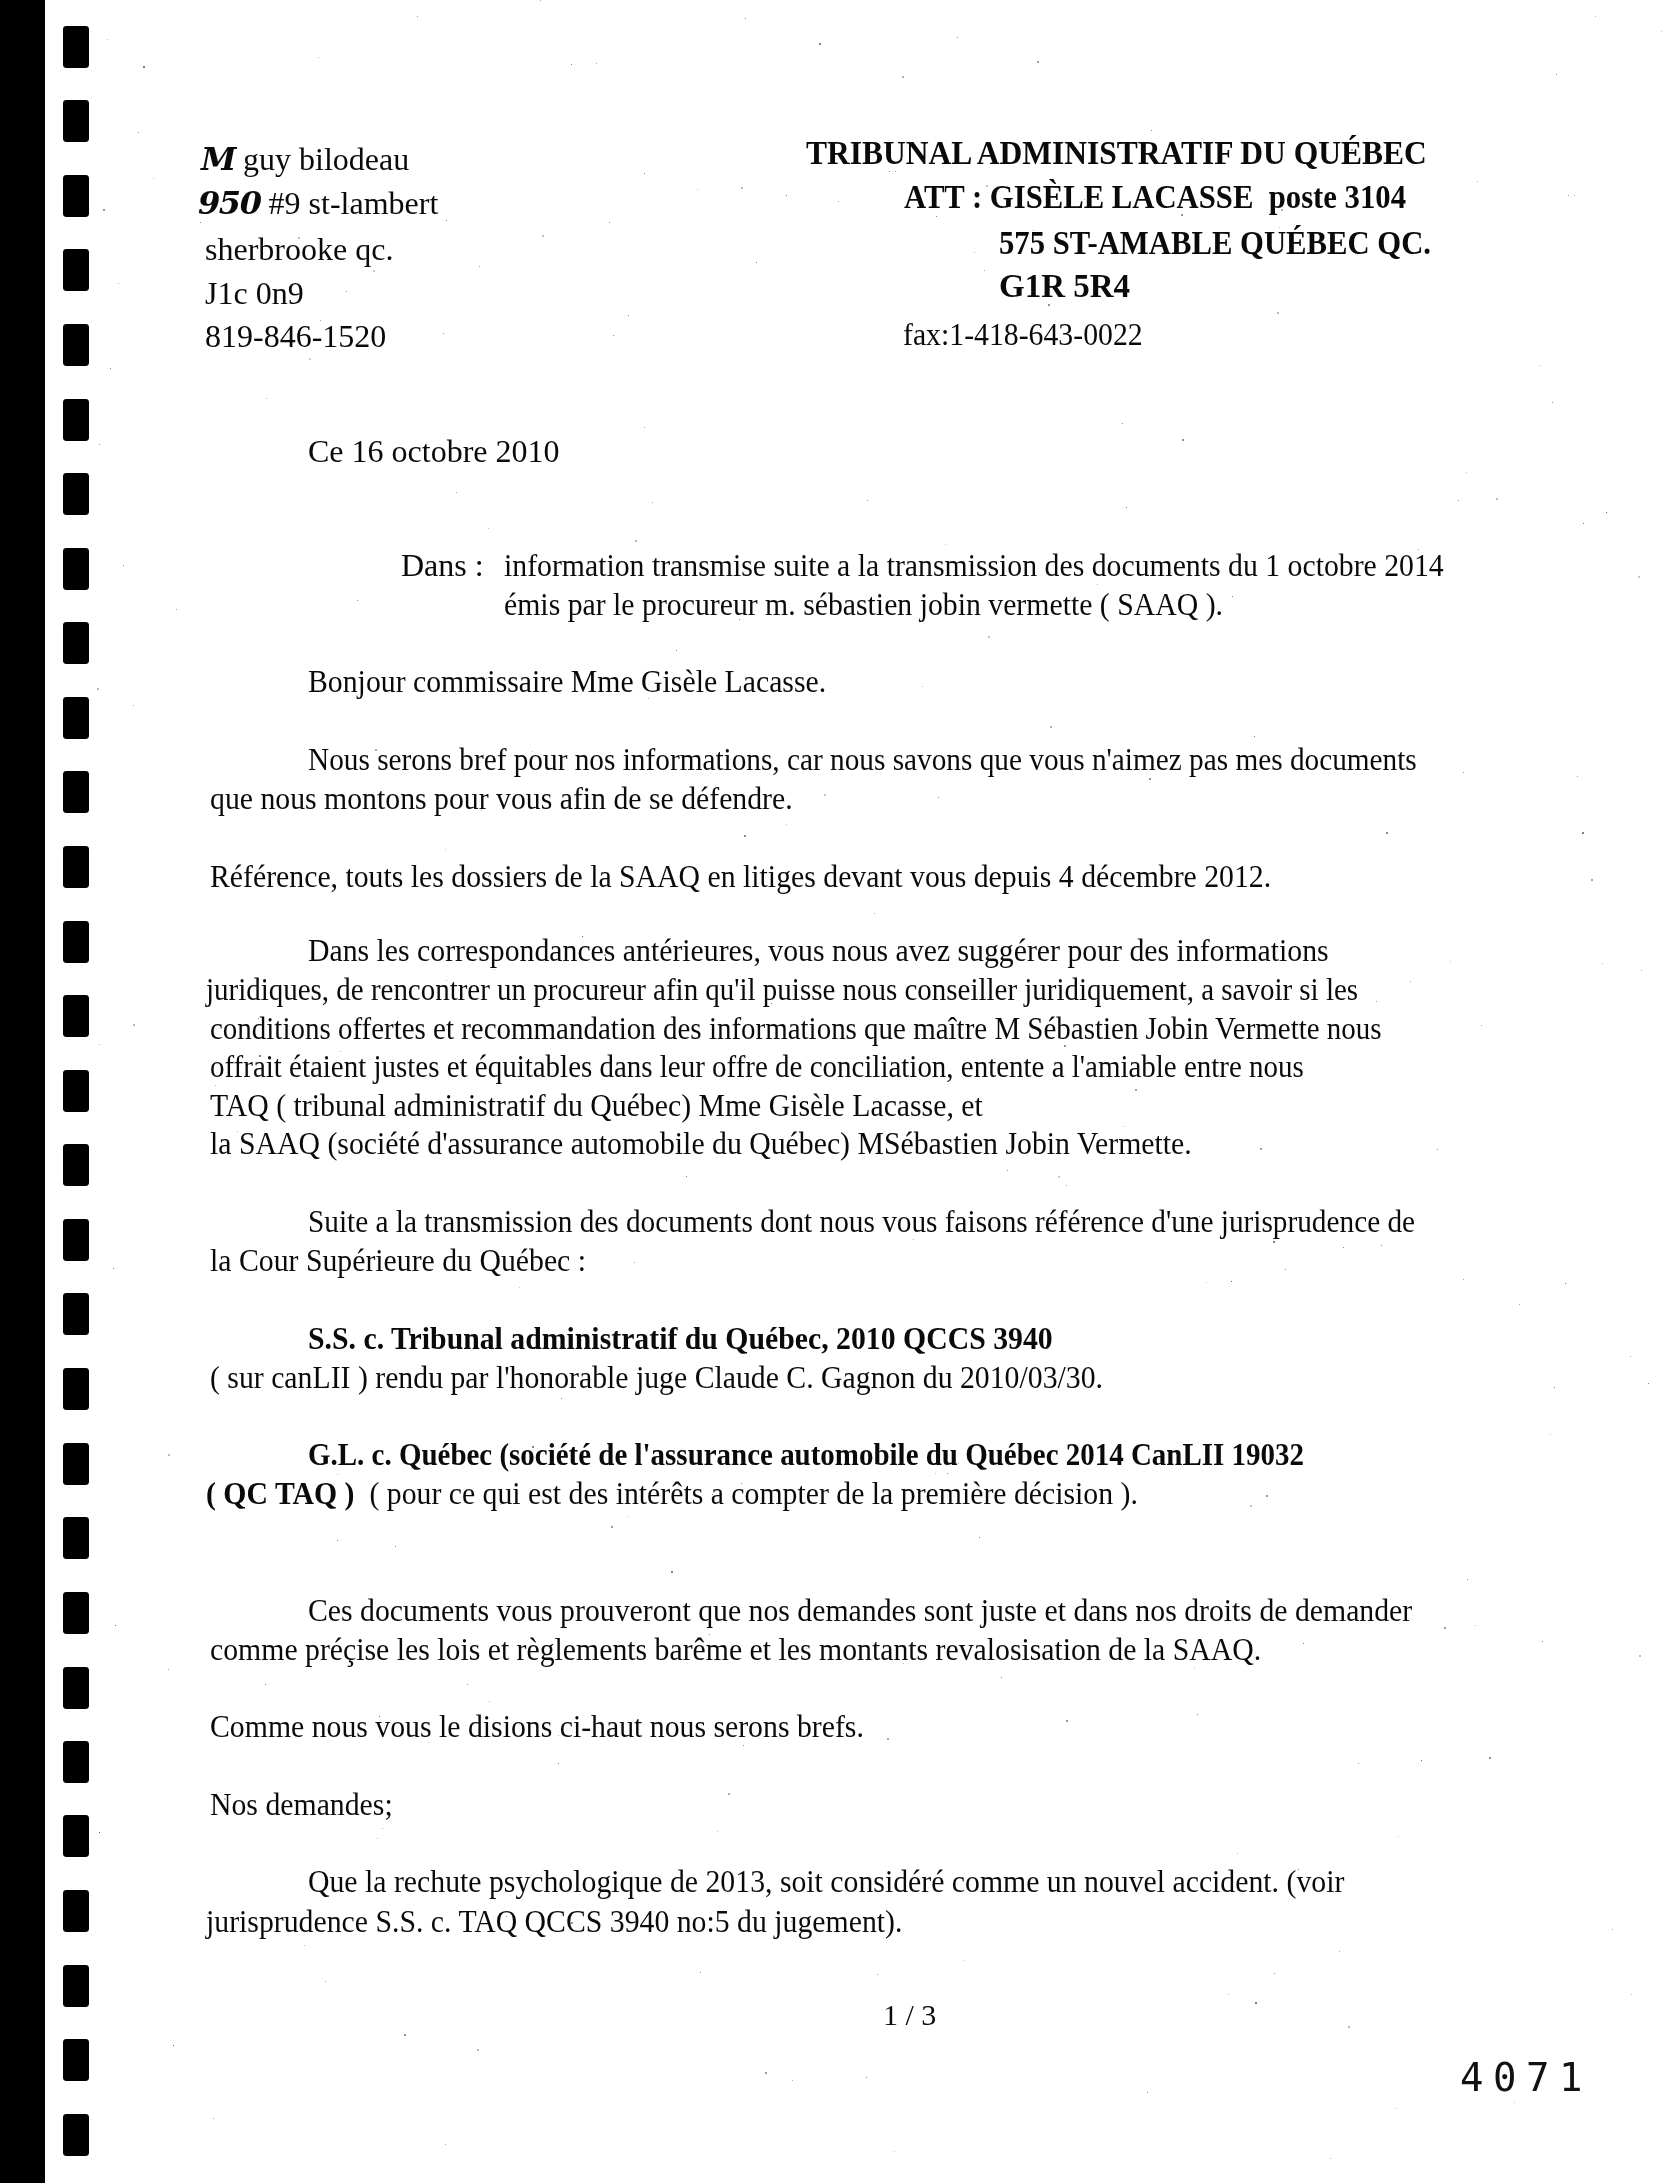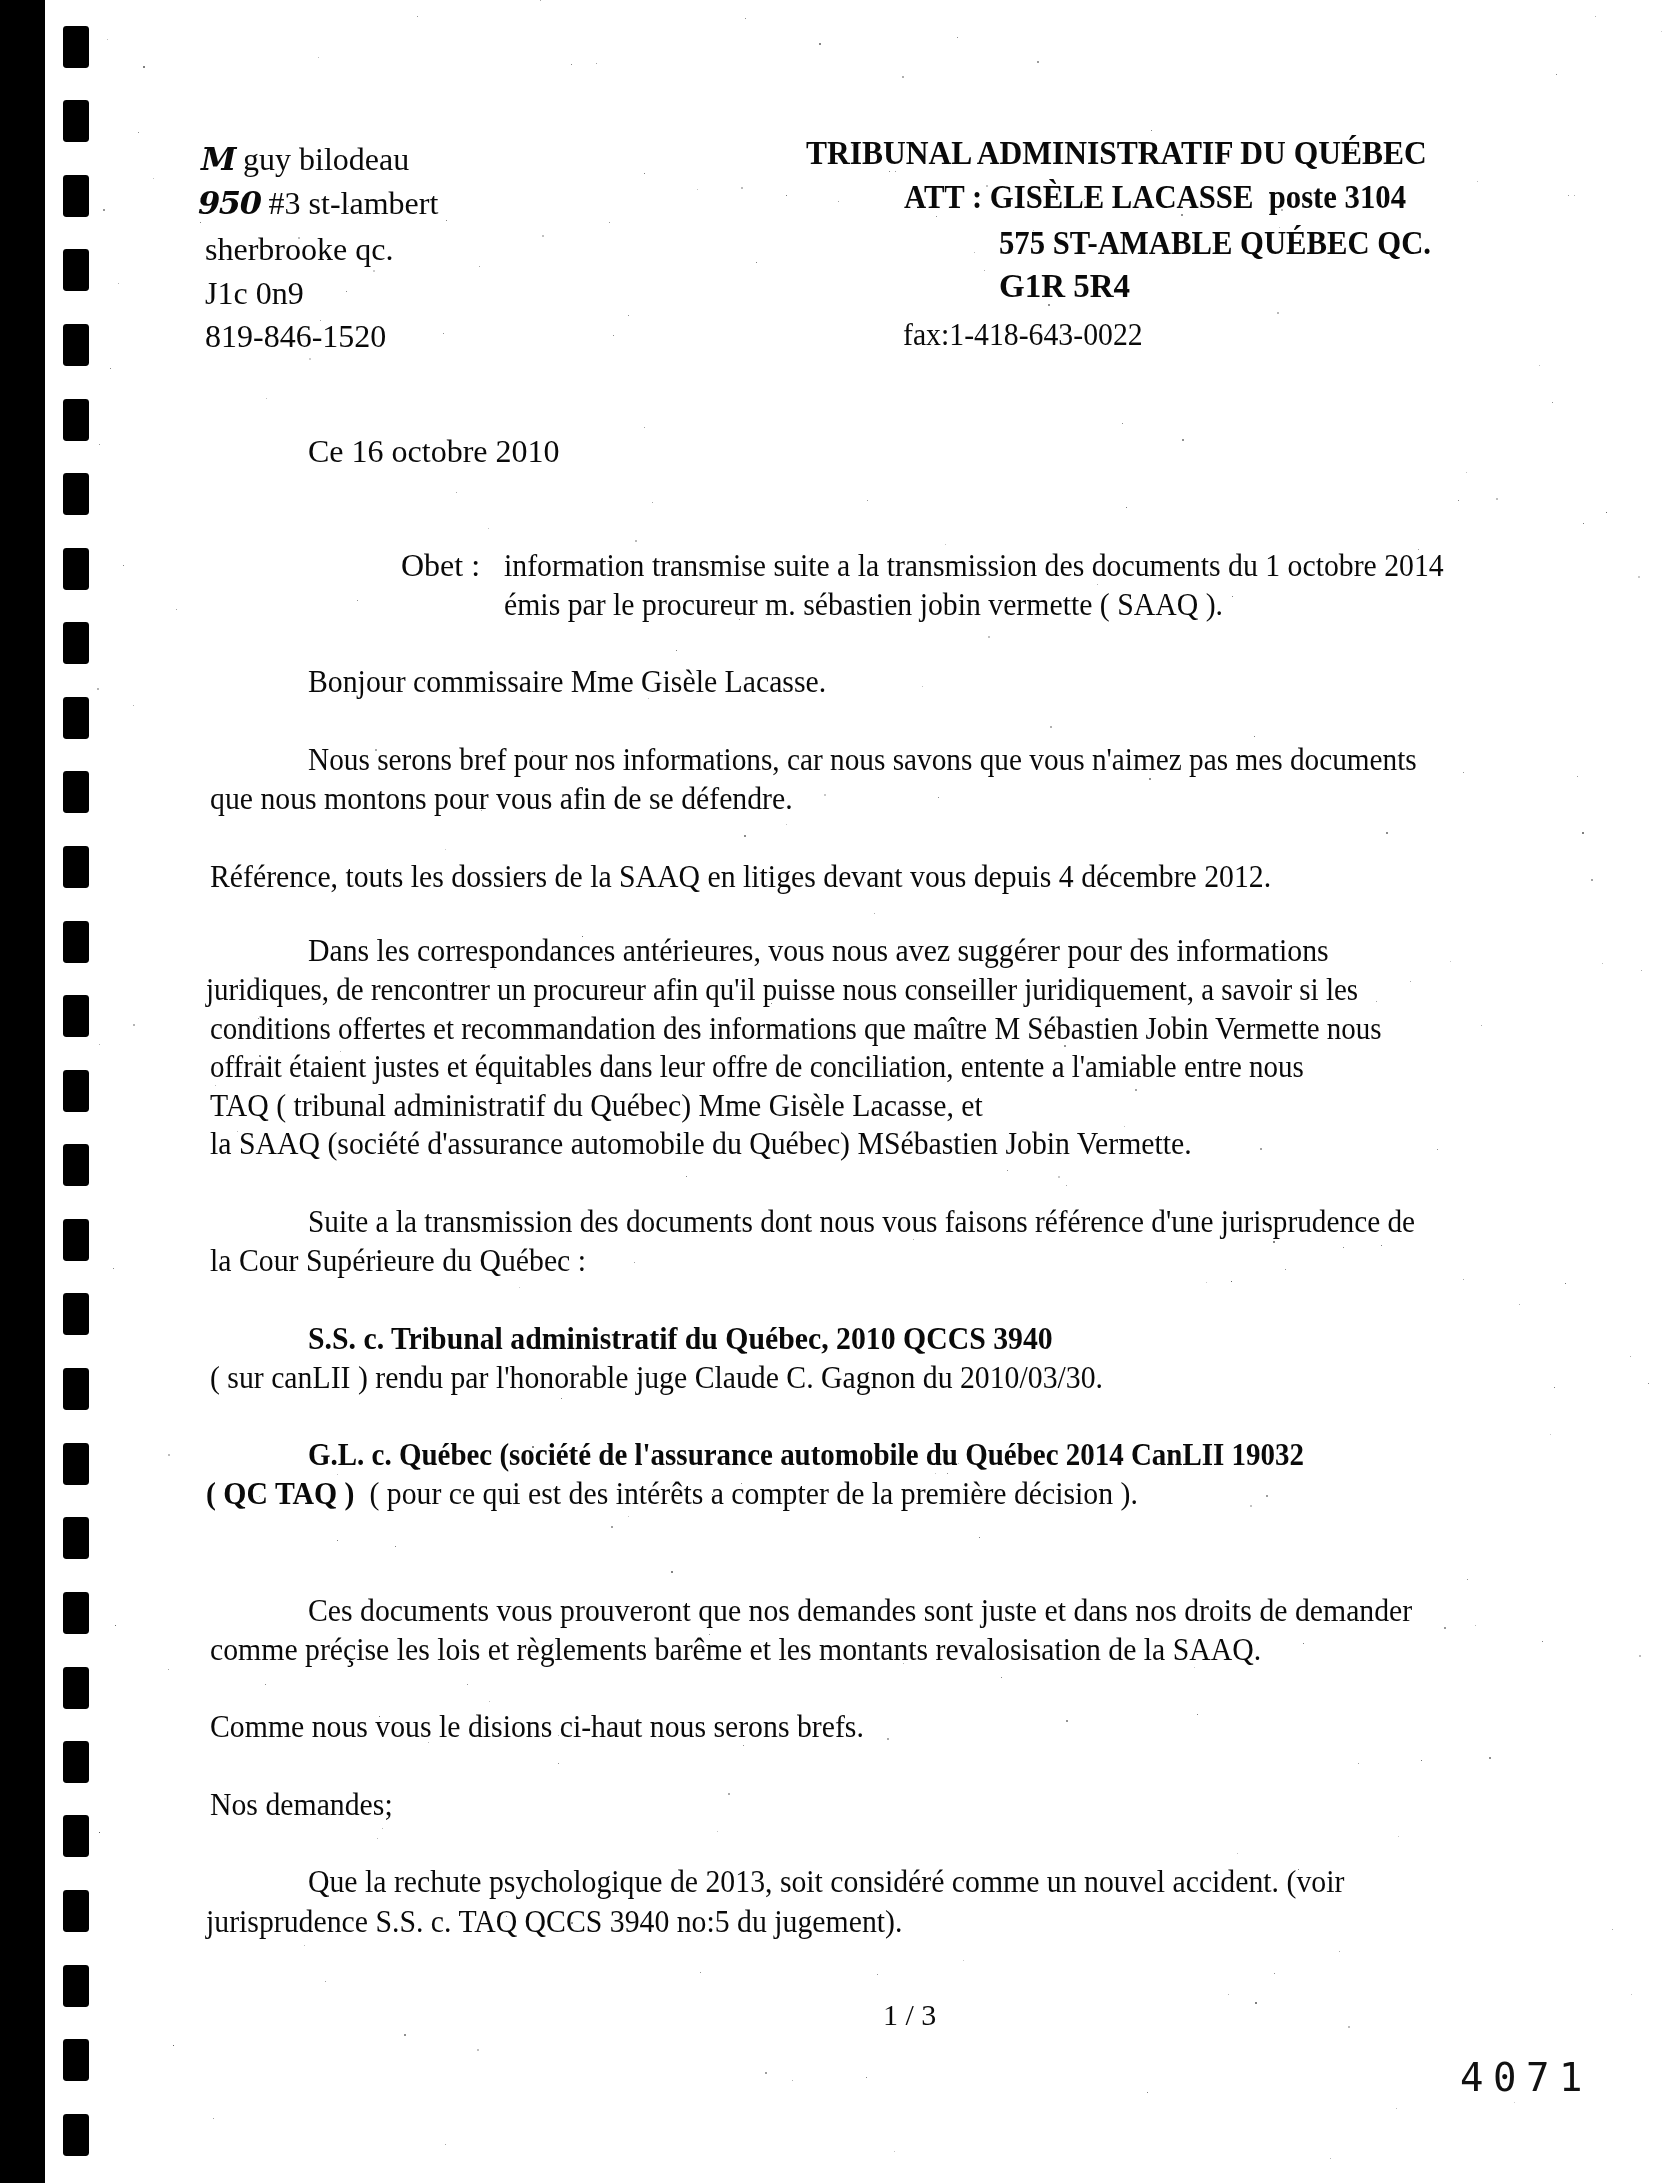--- a/index.html
+++ b/index.html
@@ -76,41 +76,41 @@
     <div class="hole" style="top: 1965px;"></div>
     <div class="hole" style="top: 2039px;"></div>
     <div class="hole" style="top: 2114px;"></div>
   </div>
 
 <div>
   <div class="t" style="left:201px; top:143px;">
     <span class="gothic">M</span><span> guy bilodeau</span>
   </div>
   <div class="t" style="left:198px; top:187px;">
-    <span class="gothic">950</span><span> #3 st-lambert</span>
+    <span class="gothic">950</span><span> #9 st-lambert</span>
   </div>
   <div class="t" style="left:205px; top:233px;">sherbrooke qc.</div>
   <div class="t" style="left:205px; top:277px;">J1c 0n9</div>
   <div class="t" style="left:205px; top:320px;">819-846-1520</div>
 </div>
 
 <div>
   <div class="t hdr cond" style="left:806px; top:137px; transform:scaleX(0.955);">TRIBUNAL ADMINISTRATIF DU QUÉBEC</div>
   <div class="t hdr cond" style="left:904px; top:181px;">
     <span>ATT : GISÈLE LACASSE</span>&nbsp;&nbsp;<span>poste 3104</span>
   </div>
   <div class="t hdr cond" style="left:999px; top:227px;">575 ST-AMABLE QUÉBEC QC.</div>
   <div class="t hdr" style="left:999px; top:270px;">G1R 5R4</div>
   <div class="t cond" style="left:903px; top:318px;">fax:1-418-643-0022</div>
 </div>
 
 <div class="t" style="left:308px; top:435px;">Ce 16 octobre 2010</div>
 
 <div>
-  <div class="t" style="left:401px; top:549px;">Obet :</div>
+  <div class="t" style="left:401px; top:549px;">Dans :</div>
   <div class="t cond" style="left:504px; top:549px;">information transmise suite a la transmission des documents du 1 octobre 2014</div>
   <div class="t cond" style="left:504px; top:588px;">émis par le procureur m. sébastien jobin vermette ( SAAQ ).</div>
 </div>
 
 <div class="t cond" style="left:308px; top:665px;">Bonjour commissaire Mme Gisèle Lacasse.</div>
 
 <div>
   <div class="t cond" style="left:308px; top:743px; transform:scaleX(0.915);">Nous serons bref pour nos informations, car nous savons que vous n'aimez pas mes documents</div>
   <div class="t cond" style="left:210px; top:782px;">que nous montons pour vous afin de se défendre.</div>
 </div>

